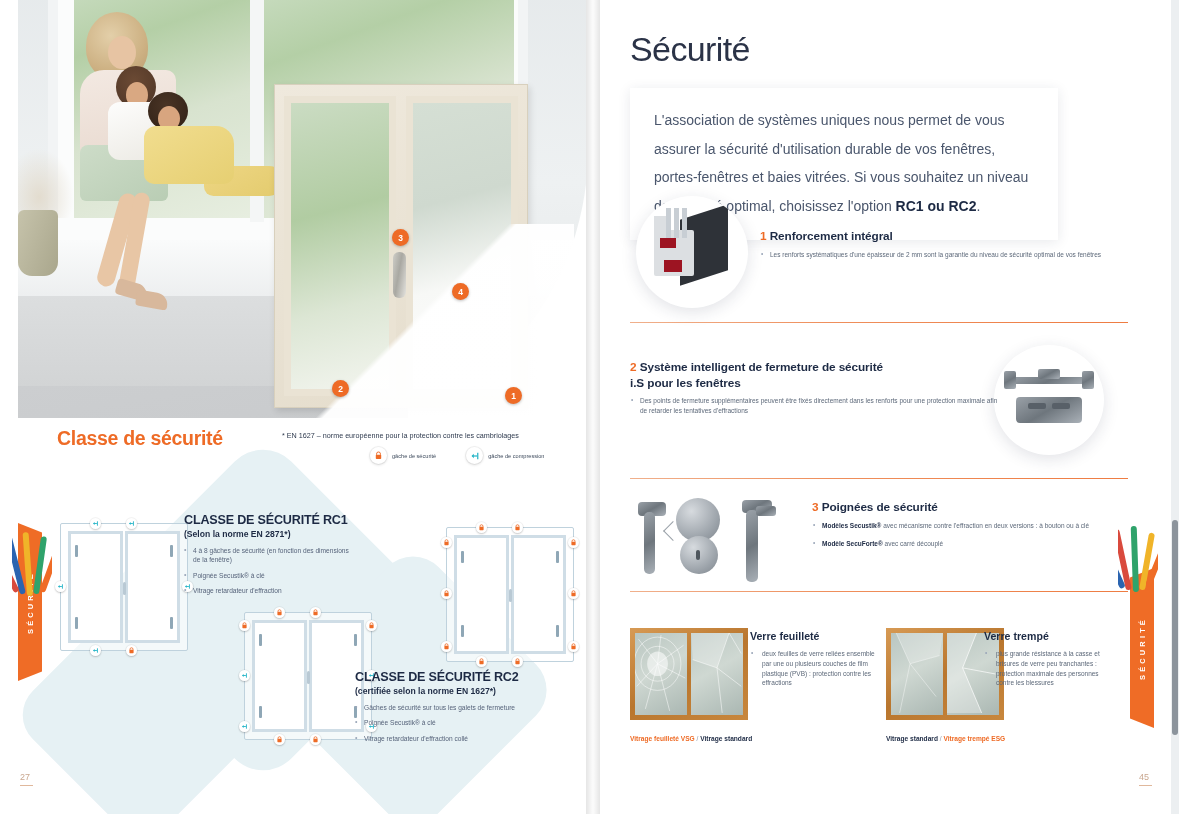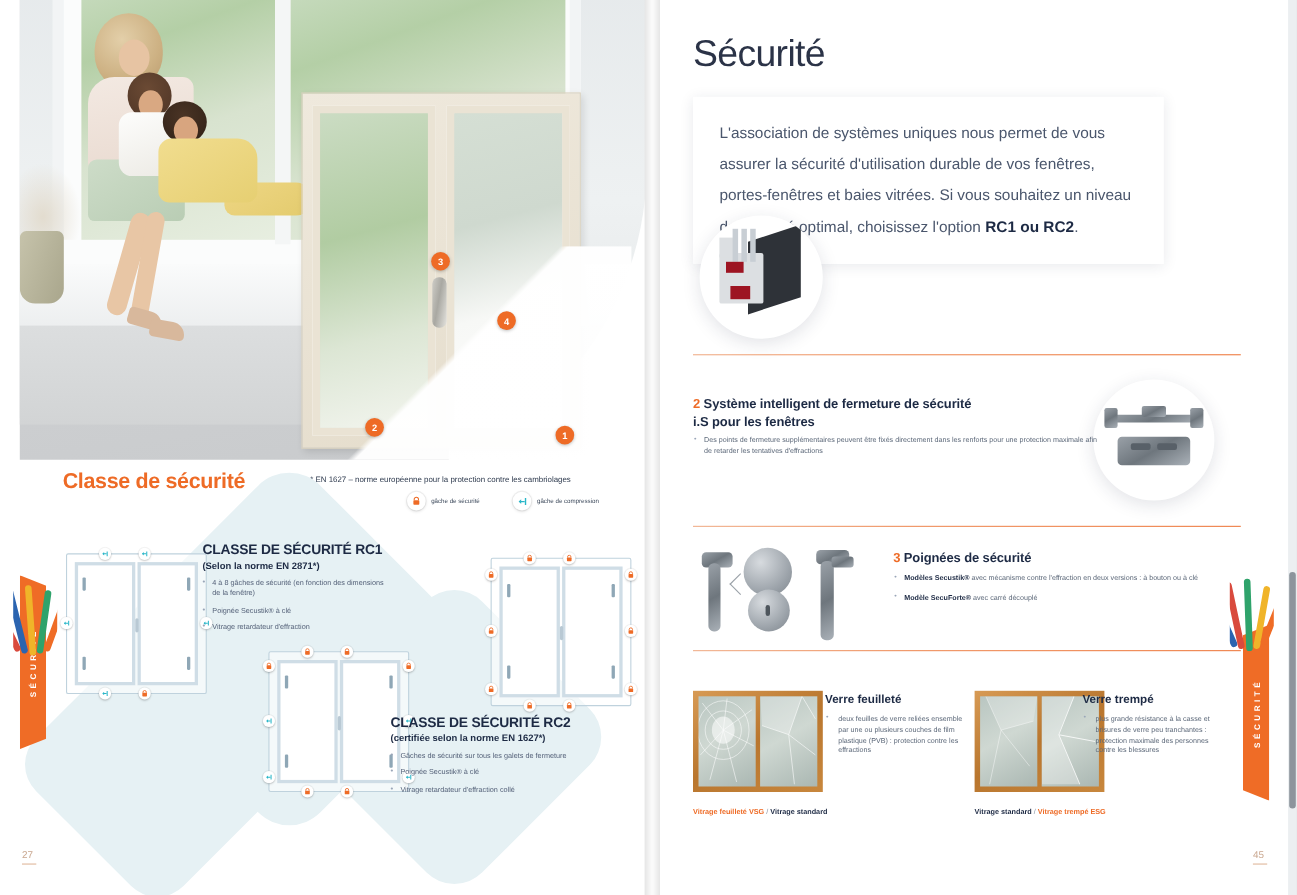--- a/index.html
+++ b/index.html
@@ -97,21 +97,21 @@
   
   .cls-title{ position:absolute; left:39px; top:427px; font-size:19.5px; font-weight:700; color:#ee6b26;
     letter-spacing:-.3px;}
   .cls-note{ position:absolute; left:264px; top:431px; font-size:7.2px; color:#2e3a4e;}
   .legend{ position:absolute; left:352px; top:447px; display:flex; gap:30px; align-items:center;}
   .lg{ display:flex; align-items:center; gap:5px;}
   .lg-ico{ width:17px; height:17px; border-radius:50%; background:#fff; display:flex; align-items:center;
     justify-content:center; box-shadow:0 0 0 1px rgba(0,0,0,.05), 0 1px 3px rgba(0,0,0,.14);}
   .lg-txt{ font-size:5.6px; color:#3d4a5c; }
 
-  .diagram{ position:absolute; left:0; top:455px; width:568px; height:330px;}
+  .diagram{ position:absolute; left:0; top:475px; width:568px; height:330px;}
   .blob{ position:absolute; background:#e6f1f4;}
   .blob.b1{ left:120px; top:10px; width:250px; height:250px; transform:rotate(45deg); border-radius:40px;}
   .blob.b2{ left:290px; top:110px; width:210px; height:210px; transform:rotate(45deg); border-radius:36px;}
   .blob.b3{ left:30px; top:145px; width:190px; height:190px; transform:rotate(45deg); border-radius:34px;}
 
   
   .sch{ position:absolute; }
   .sch .outer{ position:absolute; inset:0; border:1.4px solid #bfd2dd; border-radius:2px; background:rgba(255,255,255,.55);}
   .sch .sash{ position:absolute; top:8px; bottom:8px; border:3px solid #cfdde6; background:#fff;}
   .sch .sash.l{ left:8px; right:51%; }
@@ -521,20 +521,24 @@
         <div class="pv-profile">
           <div class="blk" style="left:26px;top:2px;width:48px;height:66px;transform:skewY(-18deg);"></div>
           <div class="wt" style="left:0;top:20px;width:40px;height:46px;border-radius:2px;"></div>
           <div class="wt" style="left:0;top:6px;width:14px;height:18px;"></div>
           <div class="pv-glass" style="left:12px;top:-2px;height:30px;"></div>
           <div class="pv-glass" style="left:20px;top:-2px;height:30px;"></div>
           <div class="pv-glass" style="left:28px;top:-2px;height:30px;"></div>
           <div class="rd" style="left:6px;top:28px;width:16px;height:10px;"></div>
           <div class="rd" style="left:10px;top:50px;width:18px;height:12px;"></div>
         </div>
+      </div>
+      <div class="sec" style="top:229px; left:160px; width:382px;">
+        <div class="sec-h"><span class="sec-num">1</span>&nbsp;<span>Renforcement intégral</span></div>
+        <div class="sec-li">Les renforts systématiques d'une épaisseur de 2 mm sont la garantie du niveau de sécurité optimal de vos fenêtres</div>
       </div>
       <div class="rule" style="top:322px;"></div>
 
       <div class="circ" style="left:394px;top:345px;width:110px;height:110px;">
         <div class="hw" style="left:14px;top:32px;width:82px;height:7px;border-radius:3px;"></div>
         <div class="hw" style="left:10px;top:26px;width:12px;height:18px;border-radius:2px;"></div>
         <div class="hw" style="left:88px;top:26px;width:12px;height:18px;border-radius:2px;"></div>
         <div class="hw" style="left:44px;top:24px;width:22px;height:10px;border-radius:2px;"></div>
         <div class="hw" style="left:22px;top:52px;width:66px;height:26px;border-radius:4px;"></div>
         <div class="hw" style="left:34px;top:58px;width:18px;height:6px;border-radius:2px;background:#586068;"></div>

